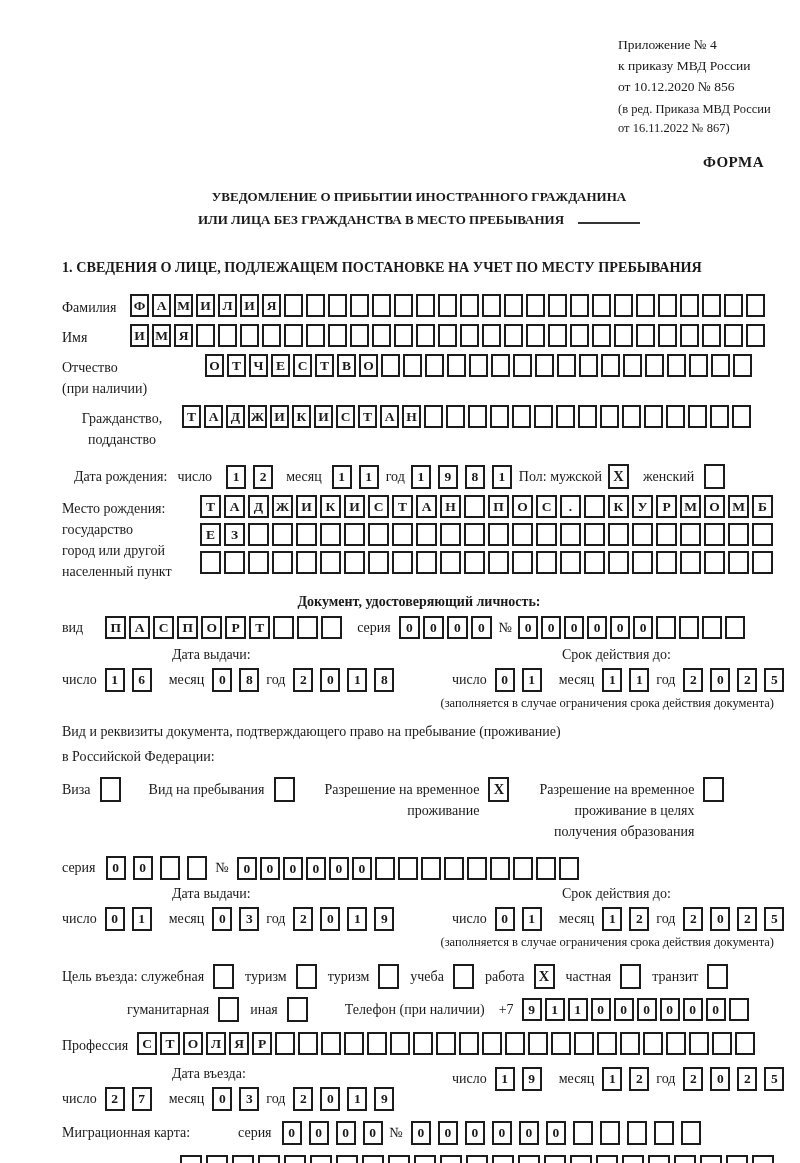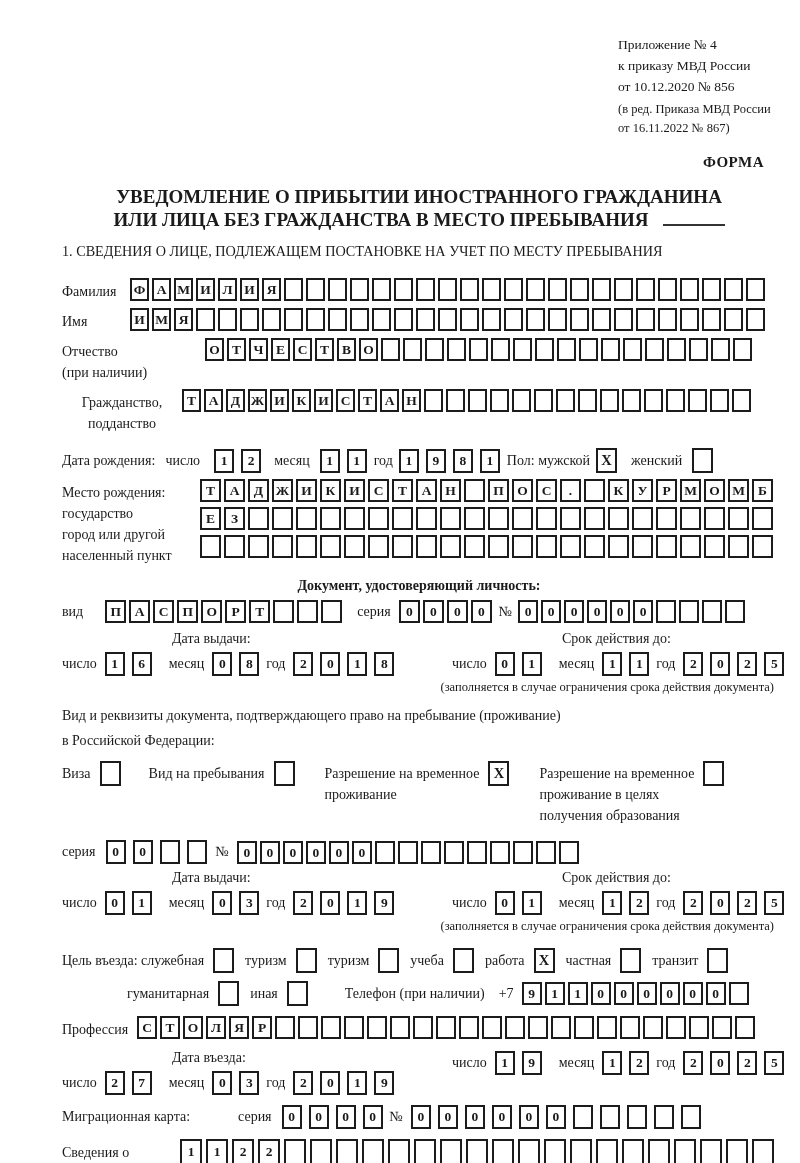--- a/index.html
+++ b/index.html
@@ -13,23 +13,23 @@
     font-family:"Liberation Serif","DejaVu Serif",serif;
     font-size:14px;
     padding:34px 24px 10px 62px;
     overflow:hidden;
   }
   
   .annex{margin-left:556px;line-height:20px;font-size:13.5px;}
   .annex-note{font-size:12.5px;line-height:19px;margin-top:3px;}
   .forma{text-align:right;padding-right:12px;margin-top:16px;font-weight:bold;font-size:15px;letter-spacing:.5px;}
   
-  .title{text-align:center;margin-top:14px;font-weight:bold;font-size:19px;line-height:23px;}
+  .title{text-align:center;margin-top:14px;font-weight:bold;font-size:13px;line-height:23px;}
   .blank-line{display:inline-block;width:62px;border-bottom:2px solid #333;margin-left:14px;}
-  .section-heading{margin-top:12px;font-weight:normal;font-size:14.2px;}
+  .section-heading{margin-top:28px;font-weight:bold;font-size:14.2px;}
   
   .row{display:flex;align-items:flex-start;margin-top:6px;}
   .lbl{flex:0 0 auto;padding-top:3px;line-height:21px;}
   .w68{width:68px;}
   .w143{width:143px;}
   .w120{width:120px;text-align:center;}
   .w138{width:138px;}
   .w118{width:118px;}
   
   .cells{display:inline-flex;flex:0 0 auto;}
@@ -56,21 +56,21 @@
   .tc-right{flex:1;}
   .tc-head{margin-left:110px;line-height:20px;}
   .date-group{display:flex;align-items:center;margin-top:3px;}
   .date-group .dlbl{margin-right:8px;}
   .note-right{text-align:right;font-size:12.5px;margin-top:4px;padding-right:2px;}
   .doc-heading{text-align:center;font-weight:bold;margin-top:12px;font-size:14px;}
   
   .permits-row{display:flex;align-items:flex-start;margin-top:10px;}
   .perm{display:flex;align-items:flex-start;margin-right:14px;}
   .perm .plbl{line-height:21px;margin-right:9px;padding-top:2px;}
-  .perm .plbl.centered{text-align:left;}
+  .perm .plbl.centered{text-align:right;}
   .purpose-row{display:flex;align-items:center;margin-top:14px;flex-wrap:nowrap;}
   .purpose-row .plabel{margin-right:9px;}
   .purpose-row .cbox{margin-right:11px;}
   .indent65{margin-left:65px;}
   .phone-lbl{margin-left:26px;margin-right:14px;}
   .mt10{margin-top:10px;}
   .mt14{margin-top:14px;}
   .mt18{margin-top:18px;}
   .line{line-height:21px;}
 </style>
@@ -229,21 +229,21 @@
         <span class="cell"></span>
         <span class="cell"></span>
         <span class="cell"></span>
         <span class="cell"></span>
         <span class="cell"></span>
         <span class="cell"></span>
         <span class="cell"></span>
       </div>
   </div>
 
-  <div class="row mt14" style="align-items:center;">
+  <div class="row mt14" style="align-items:center;margin-left:12px;">
     <span style="margin-right:10px;">Дата рождения:</span>
     <span style="margin-right:14px;">число</span>
     <span class="cells pdate">
         <span class="cell">1</span>
         <span class="cell">2</span>
       </span>
     <span style="margin:0 10px 0 6px;">месяц</span>
     <span class="cells pdate">
         <span class="cell">1</span>
         <span class="cell">1</span>

